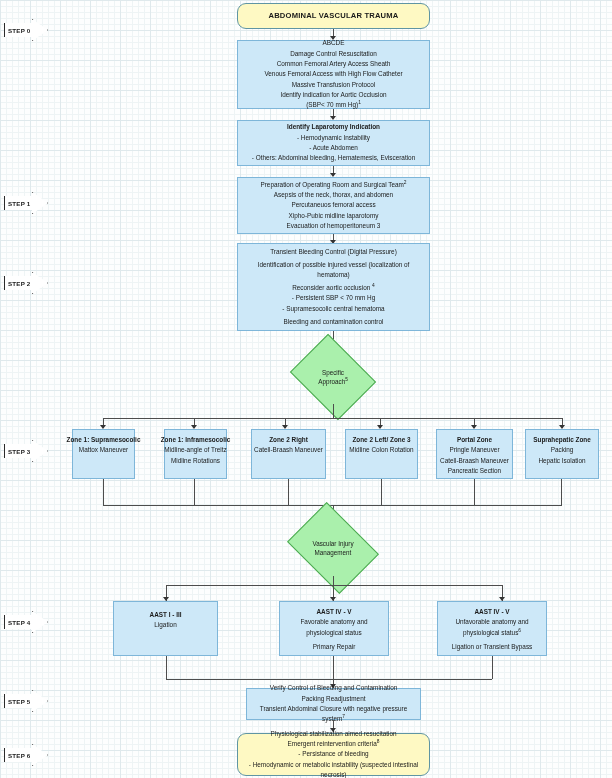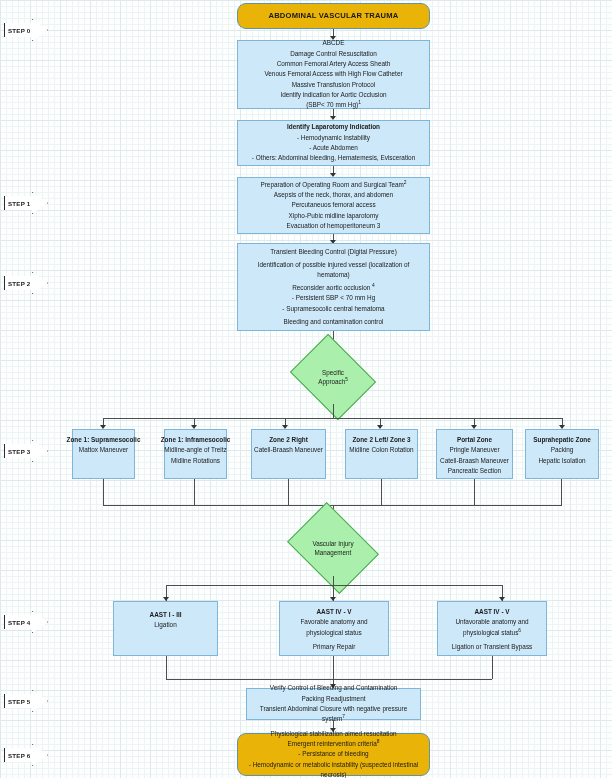--- a/index.html
+++ b/index.html
@@ -44,21 +44,21 @@
   }
   .box .ln { display: block; white-space: nowrap; }
   .box .ln.wrap { white-space: normal; }
   .box .gap { height: 6px; }
   .box .hd { font-weight: bold; }
 
   .terminal {
     position: absolute;
     box-sizing: border-box;
     border: 1px solid #5f95a3;
-    background: #eab308;
+    background: #fef9c3;
     border-radius: 9px;
     display: flex;
     flex-direction: column;
     align-items: center;
     justify-content: center;
     text-align: center;
     font-size: 6.4px;
     line-height: 1.62;
     padding: 3px 5px;
   }

